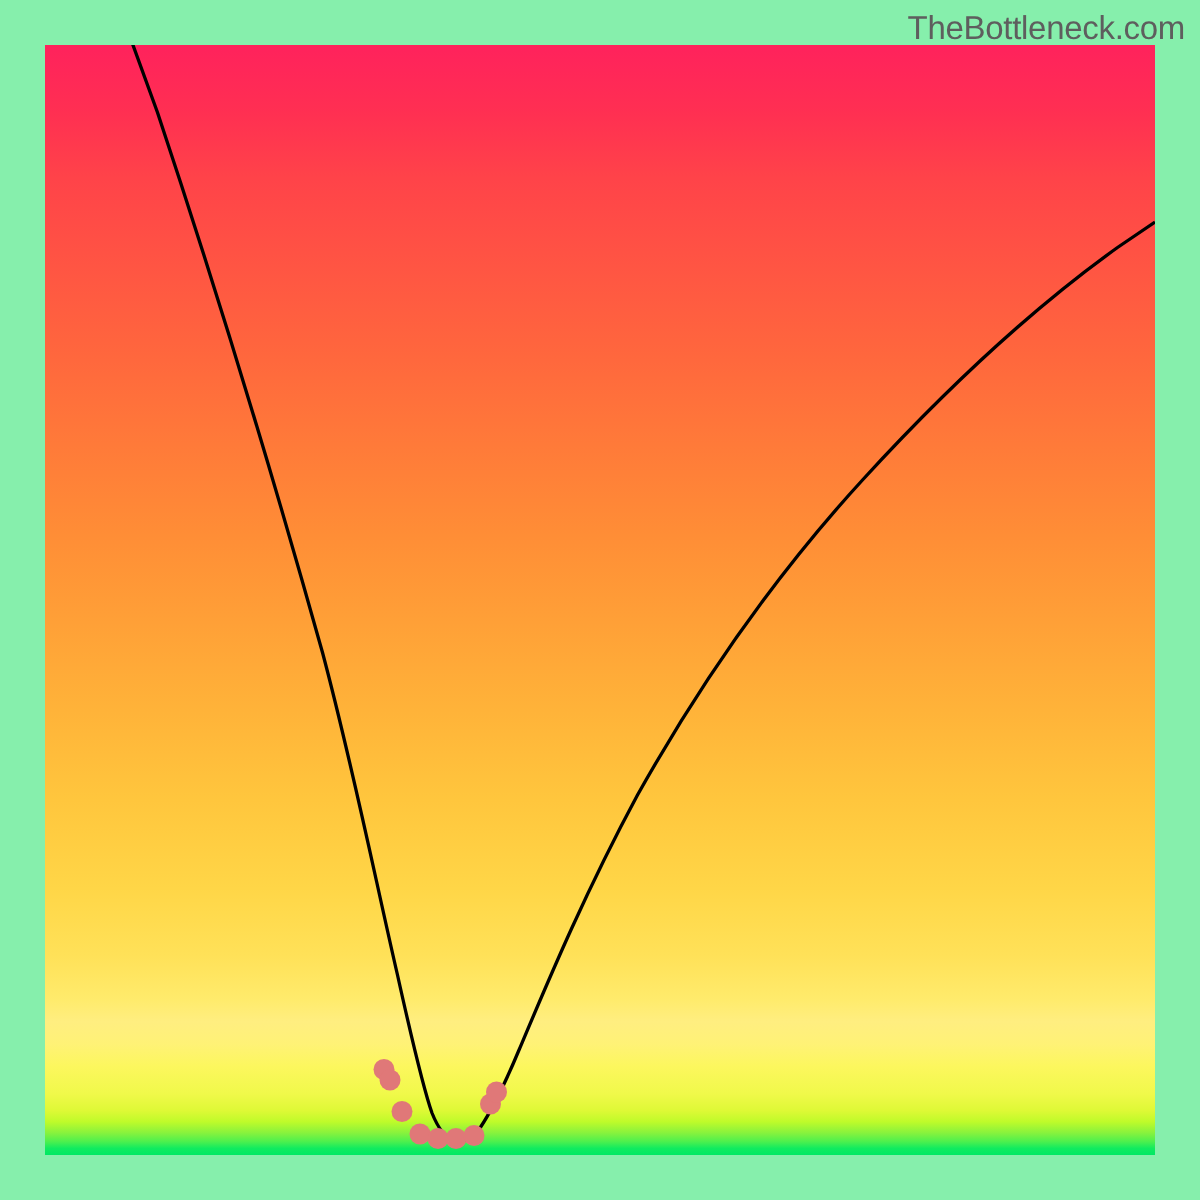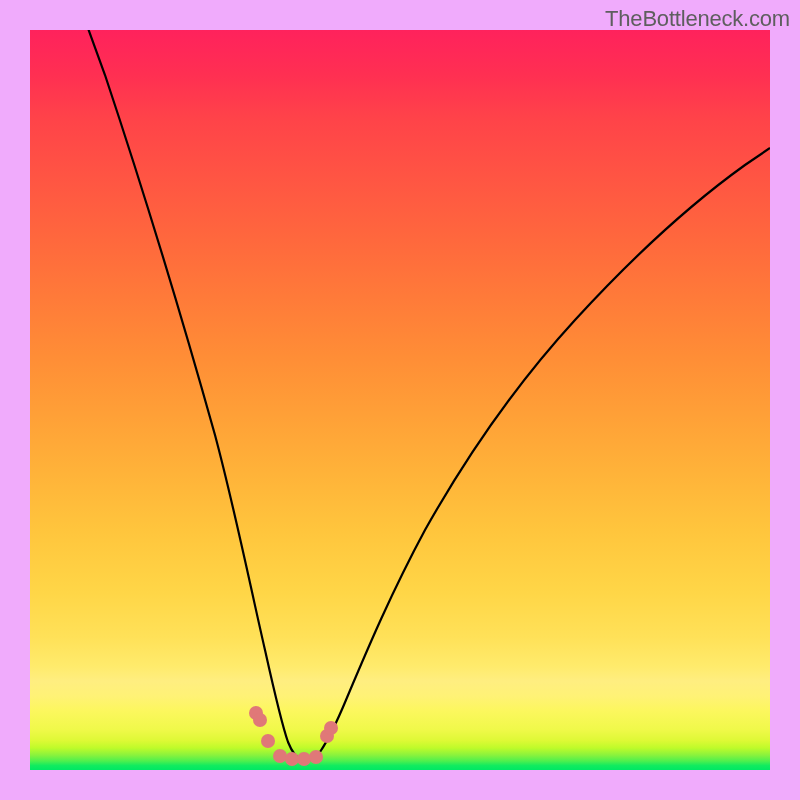--- a/index.html
+++ b/index.html
@@ -7,21 +7,21 @@
     padding: 0;
     background: #000;
     width: 800px;
     height: 800px;
     overflow: hidden;
   }
   .frame {
     position: relative;
     width: 800px;
     height: 800px;
-    background: #f0abfc;
+    background: #86efac;
   }
   .plot-area {
     position: absolute;
     left: 30px;
     top: 30px;
     width: 740px;
     height: 740px;
     background: linear-gradient(to top,
       #00e864 0%,
       #11eb5f 0.6%,

